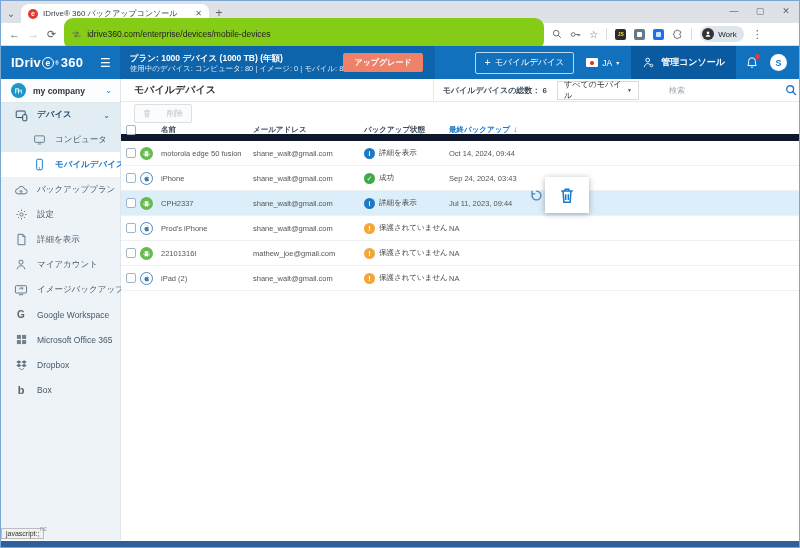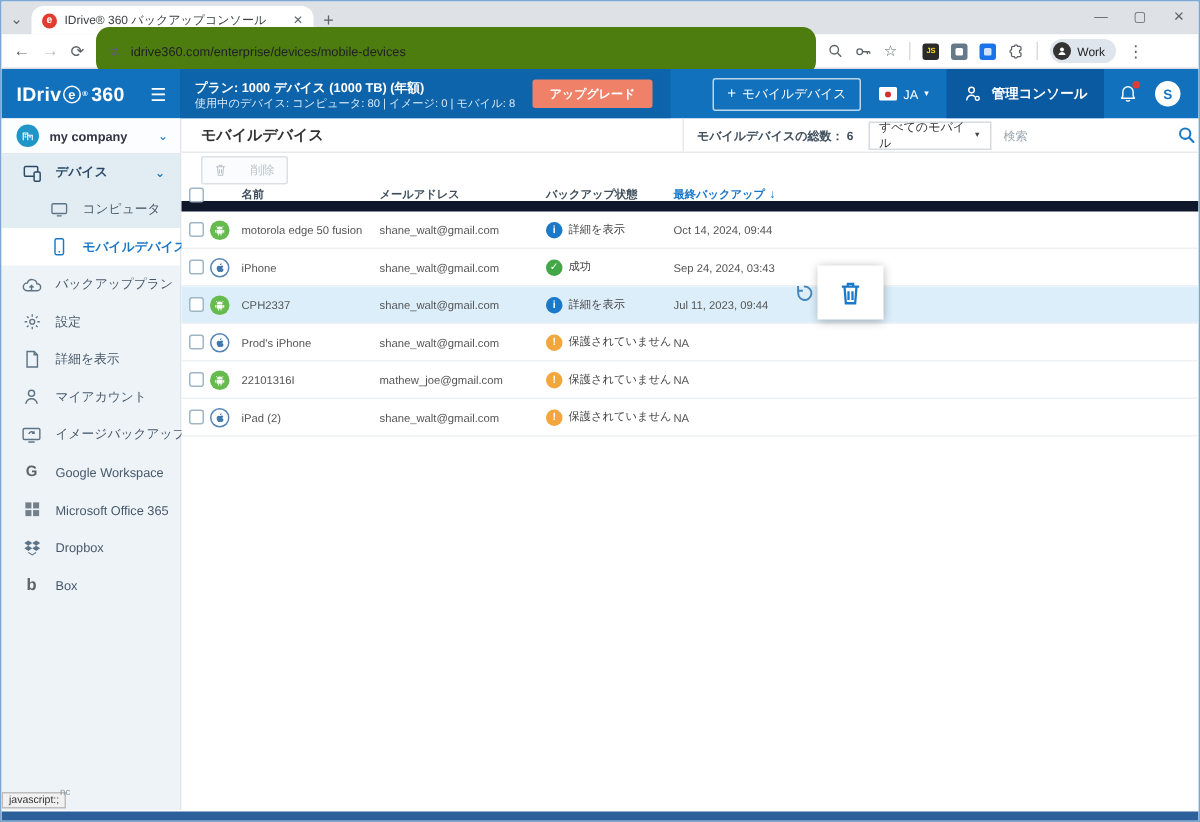--- a/index.html
+++ b/index.html
@@ -19,21 +19,21 @@
   .tab-title { flex:1; font-size:8px; color:#3c4043; white-space:nowrap; overflow:hidden; }
   .tab-close { font-size:8px; color:#5f6368; cursor:pointer; }
   .newtab { width:20px; text-align:center; font-size:12px; color:#5f6368; line-height:19px; cursor:pointer;}
   .win-controls { margin-left:auto; display:flex; align-self:flex-start; height:22px; }
   .win-controls span { width:26px; text-align:center; font-size:9px; color:#5f6368; line-height:20px; cursor:pointer;}
 
   .toolbar { position:absolute; top:22px; left:0; width:100%; height:23px; background:#fff;
              border-bottom:1px solid #dadce0; display:flex; align-items:center; padding:0 8px; gap:8px; }
   .nav-ic { font-size:11px; color:#5f6368; cursor:pointer; }
   .nav-ic.dim { color:#b8bcc1; }
-  .urlbar { flex:1; max-width:480px; height:32px; background:#4d7c0f; border-radius:9px;
+  .urlbar { flex:1; max-width:480px; height:32px; background:#84cc16; border-radius:9px;
             display:flex; align-items:center; padding:0 8px; gap:6px; }
   .url-text { font-size:8.5px; color:#202124; white-space:nowrap; overflow:hidden; }
   .tb-ic { display:flex; align-items:center; cursor:pointer; }
   .ext-sq { width:11px; height:11px; border-radius:2px; flex:none; cursor:pointer; }
   .ext-js { background:#2b2b2b; color:#f7df1e; font-size:5px; font-weight:bold; text-align:center; line-height:11px;}
   .ext-gray { background:#64798a; position:relative; }
   .ext-gray:after{content:"";position:absolute;left:3px;top:3px;width:5px;height:5px;background:#fff;border-radius:1px;}
   .ext-blue { background:#1a73e8; position:relative;}
   .ext-blue:after{content:"";position:absolute;left:3px;top:3px;width:5px;height:5px;background:#cfe3ff;border-radius:1px;}
   .vdiv { width:1px; height:12px; background:#dadce0; }
@@ -44,21 +44,21 @@
   .profile-label { font-size:8px; color:#202124; }
 
   
   .appheader { position:absolute; top:45px; left:0; width:100%; height:33px; background:#1271bd;
                display:flex; align-items:center; color:#fff; }
   .logo { padding:0 8px 0 10px; font-size:13px; font-weight:bold; letter-spacing:.2px; display:flex; align-items:center;}
   .logo .e-circle { display:inline-block; width:12px; height:12px; border:1.4px solid #fff; border-radius:50%;
                     font-size:8.5px; line-height:11px; text-align:center; font-weight:bold; margin:0 1px;}
   .logo sup { font-size:5px; margin-right:2px;}
   .hamburger { font-size:12px; padding:0 9px; cursor:pointer; }
-  .plan-panel { background:#0d64ab; height:33px; display:flex; align-items:center; gap:12px; padding:0 12px 0 10px;}
+  .plan-panel { background:#0d64ab; height:33px; display:flex; align-items:center; padding:0 12px 0 10px;}
   .plan-line1 { font-size:8.5px; font-weight:bold; line-height:12px;}
   .plan-line2 { font-size:7.5px; color:#d9e8f6; line-height:10px;}
   .upgrade-btn { background:#ef8168; border:none; color:#fff; font-size:8px; font-weight:bold;
                  padding:4px 11px; border-radius:2px; cursor:pointer; font-family:inherit;}
   .hspacer { flex:1; }
   .add-device-btn { border:1px solid #bcd6ec; background:transparent; color:#fff; font-size:8.5px;
                     padding:4px 9px; border-radius:2px; display:flex; align-items:center; gap:4px; cursor:pointer; font-family:inherit;}
   .add-plus { font-size:10px; line-height:8px;}
   .lang { display:flex; align-items:center; gap:4px; margin:0 12px; cursor:pointer; }
   .flag { width:12px; height:9px; background:#fff; border-radius:1px; position:relative; }
@@ -93,21 +93,21 @@
 
   .main { flex:1; background:#fff; display:flex; flex-direction:column; position:relative;}
   .main-header { height:23px; border-bottom:1px solid #e6eaee; display:flex; align-items:center; padding-left:13px;}
   .page-title { font-size:10px; font-weight:bold; color:#333; flex:1;}
   .controls { display:flex; align-items:center; height:100%; border-left:1px solid #e6eaee; padding-left:9px;}
   .total-label { font-size:8px; font-weight:bold; color:#3f4f5c; margin-right:10px;}
   .filter-box { width:82px; height:19px; border:1px solid #d5dce1; background:#fff; display:flex;
                 align-items:center; justify-content:space-between; padding:0 6px; cursor:pointer;}
   .filter-value { font-size:8px; color:#333; }
   .filter-caret { font-size:5px; color:#444; }
-  .search-box { width:138px; height:100%; display:flex; align-items:center; padding:0 8px; gap:6px;}
+  .search-box { width:138px; height:100%; display:flex; align-items:center; padding:0 8px; gap:6px;margin-left:22px;}
   .search-input { flex:1; border:none; outline:none; font-size:8px; color:#333; font-family:inherit; background:transparent;}
   .search-input::placeholder { color:#9aa7b0; }
 
   .main-toolbar { height:23px; display:flex; align-items:center; padding-left:13px; }
   .delete-btn { border:1px solid #dbe0e4; background:#fbfcfd; color:#b9c1c8; font-size:8px;
                 padding:3px 8px; border-radius:2px; display:flex; align-items:center; gap:16px; font-family:inherit;}
 
   .thead { height:16px; display:flex; align-items:center; padding-left:5px; border-bottom:7px solid #0f172a;
            font-size:7.5px; font-weight:bold; color:#3f4f5c;font-family:Liberation Serif, serif; }
   .trow  { height:25px; display:flex; align-items:center; padding-left:5px; border-bottom:1px solid #eef1f3;

